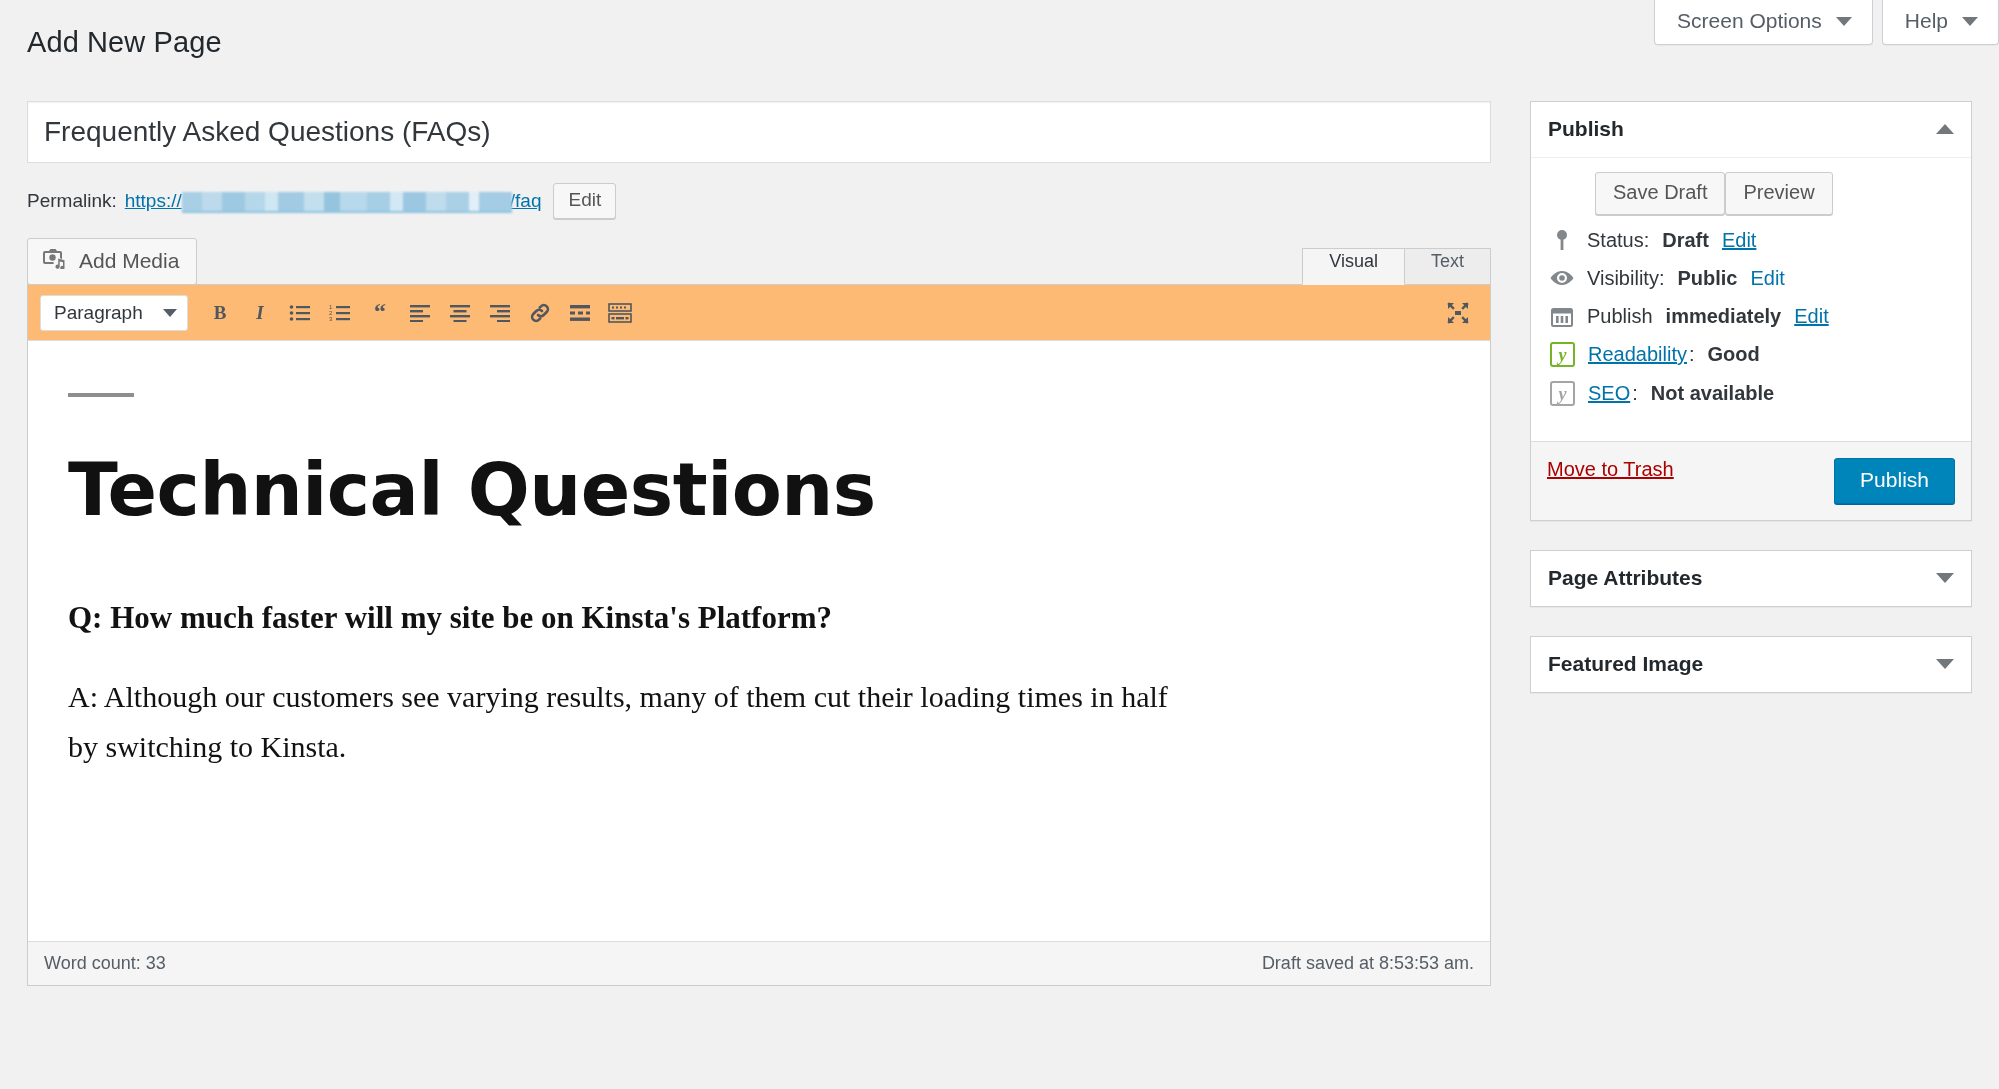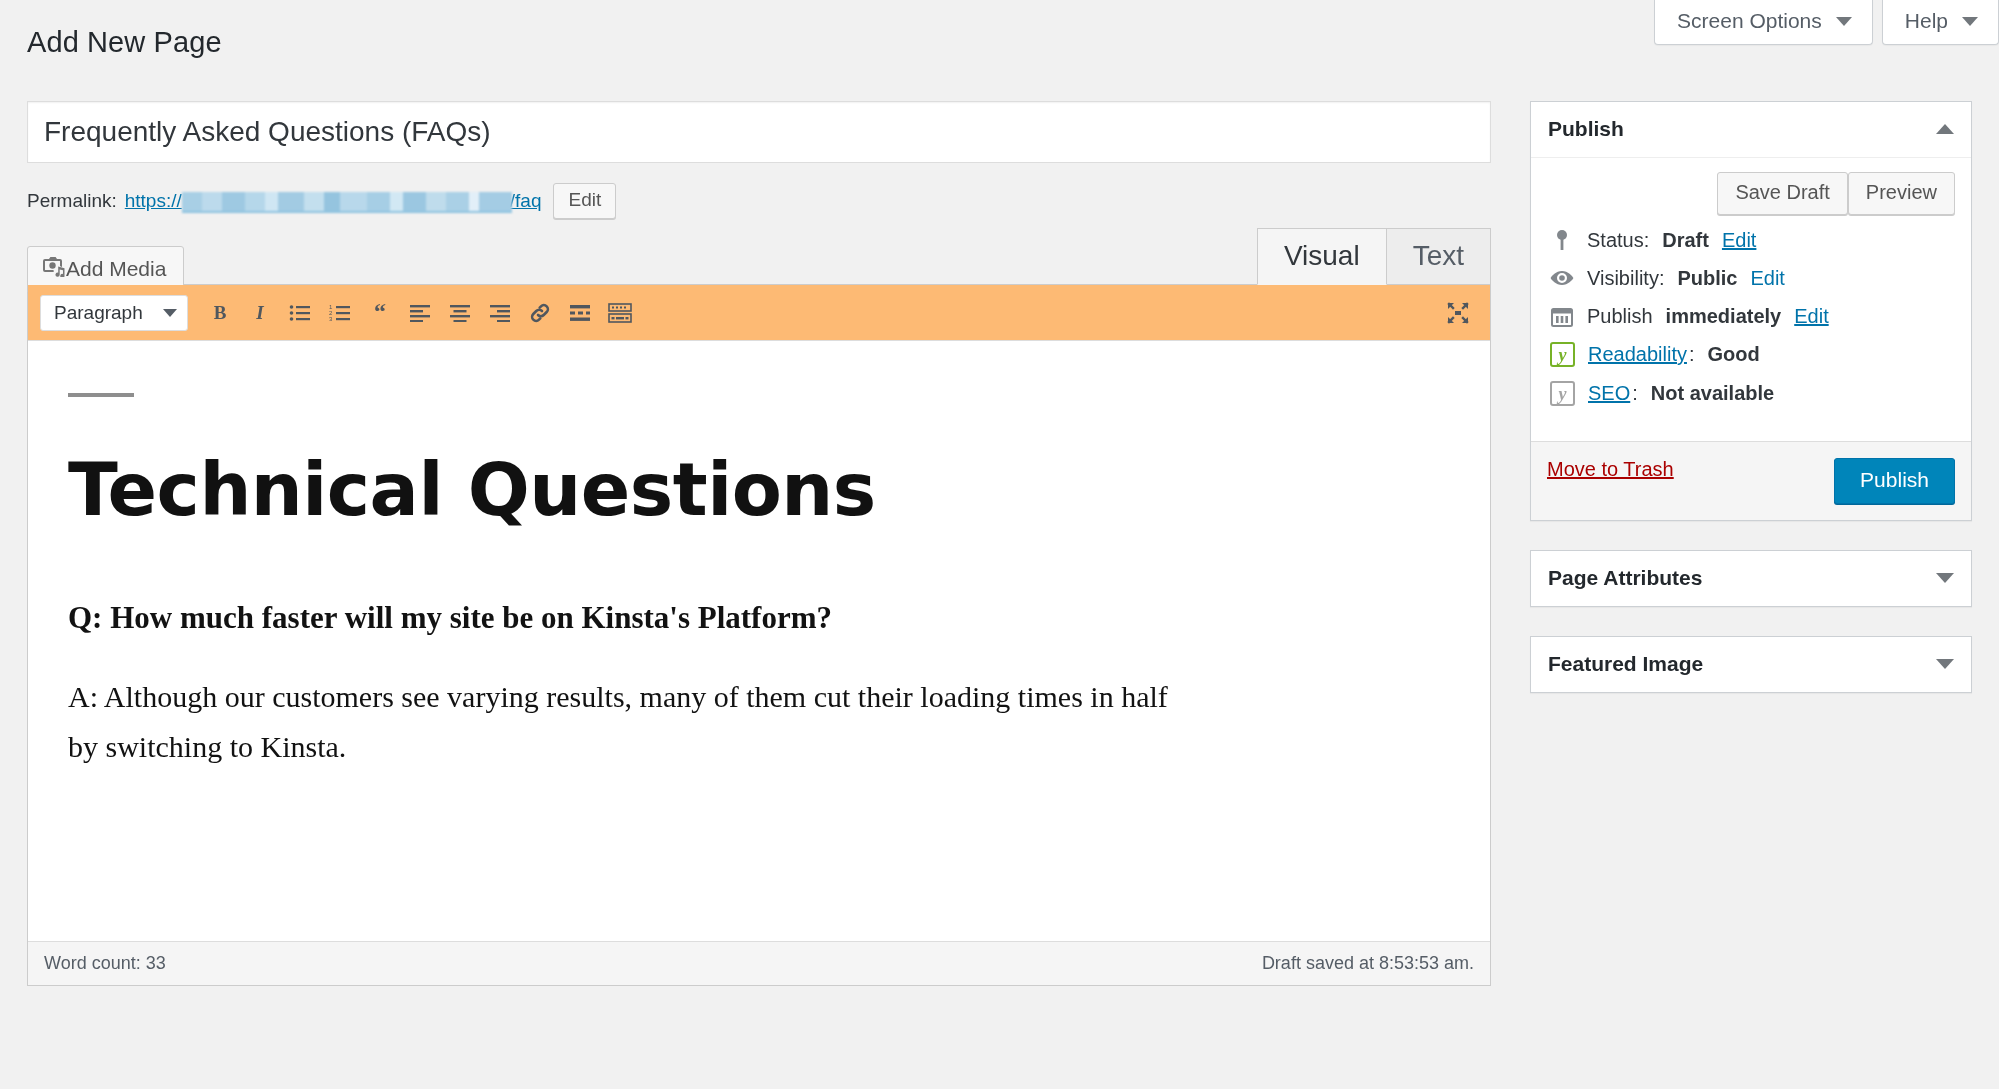--- a/index.html
+++ b/index.html
@@ -82,31 +82,30 @@
     background: #f7f7f7; border: 1px solid #ccc; border-radius: 3px;
     color: #555; font-size: 19px; font-family: "Liberation Sans", sans-serif;
     padding: 5px 14px 7px; cursor: pointer;
     box-shadow: 0 1px 0 #ccc;
   }
 
   
   .media-row { position: relative; margin-top: 20px; height: 46px; }
   .add-media-btn {
     position: absolute; left: 0; top: 0;
-    display: flex; align-items: center; 
+    display: flex; align-items: center; gap: 13px;
     background: #f7f7f7; border: 1px solid #ccc; border-radius: 3px;
     color: #555; font-size: 21px; font-family: "Liberation Sans", sans-serif;
     padding: 8px 17px 10px 14px; cursor: pointer;
     box-shadow: 0 1px 0 #ccc;
-    margin-top: 8px;
   }
   .editor-tabs { position: absolute; right: 0; bottom: -1px; display: flex; }
   .etab {
-    font-size: 28px; color: #555d66;
-    padding: 11px 26px 12px;
+    font-size: 18px; color: #555d66;
+    padding: 2px 26px 12px;
     border: 1px solid #ccc;
     background: #ededed;
     cursor: pointer;
     position: relative;
   }
   .etab.active { background: #f5f5f5; border-bottom-color: #f5f5f5; color: #32373c; }
   .etab + .etab { border-left: none; }
 
   
   .editor-shell { border: 1px solid #ccc; background: #fff; }
@@ -180,21 +179,21 @@
     border-right: 9px solid transparent;
     border-bottom: 10px solid #72777c;
   }
   .toggle-dn {
     width: 0; height: 0;
     border-left: 9px solid transparent;
     border-right: 9px solid transparent;
     border-top: 10px solid #72777c;
   }
   .panel-body { padding: 14px 16px 0; }
-  .pub-actions { display: flex; justify-content: flex-end; align-items: center; }
+  .pub-actions { display: flex; justify-content: flex-start; align-items: center; margin-left: 48px; }
   .sec-btn {
     background: #f7f7f7; border: 1px solid #ccc; border-radius: 3px;
     color: #555; font-size: 20px; font-family: "Liberation Sans", sans-serif;
     padding: 8px 17px 10px; cursor: pointer; box-shadow: 0 1px 0 #ccc;
   }
   .misc-row {
     display: flex; align-items: center; gap: 13px;
     font-size: 20px; color: #32373c; padding: 13px 0 1px 3px;
   }
   .misc-row .lbl-strong { font-weight: 700; }

